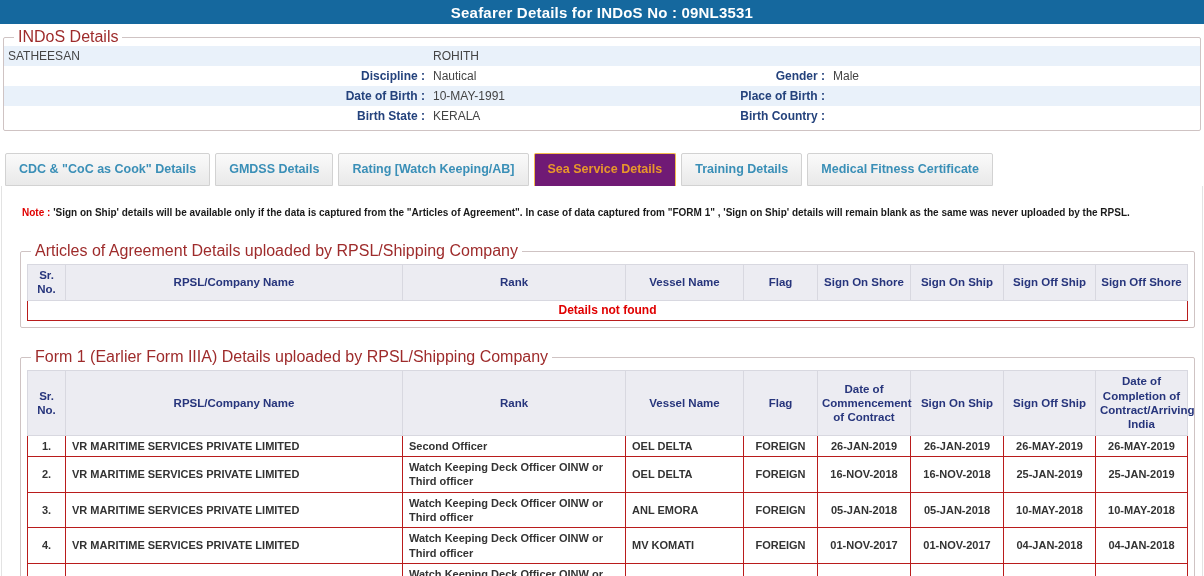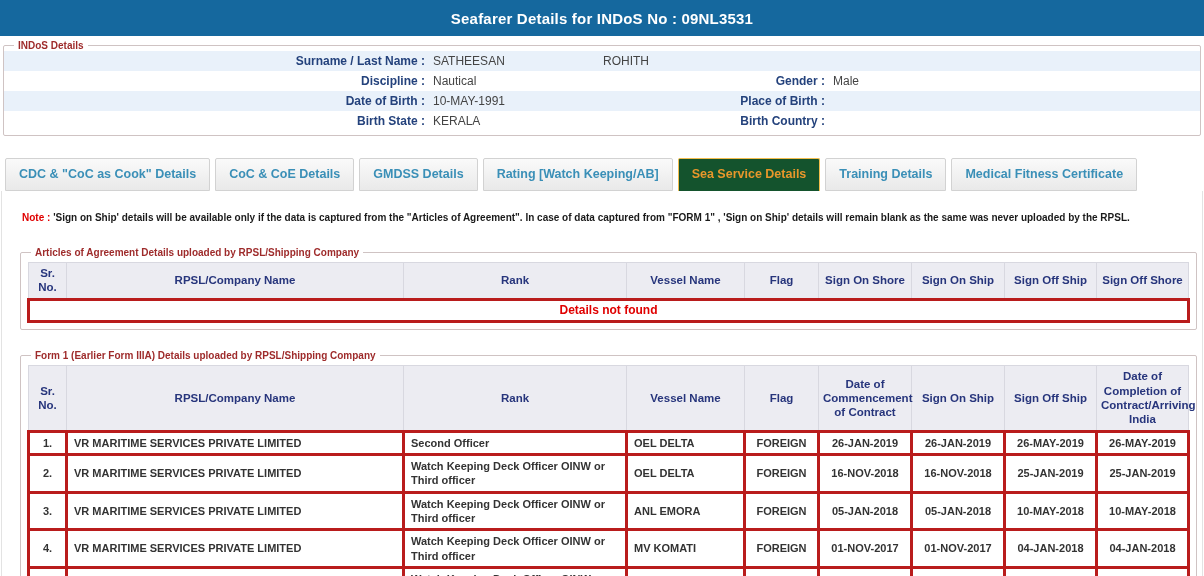--- a/index.html
+++ b/index.html
@@ -1,32 +1,32 @@
 <!DOCTYPE html>
 <html><head>
 <meta charset="utf-8">
 <style>
   * { box-sizing: border-box; margin: 0; padding: 0; }
   html, body { background: #fff; width: 1204px; }
   body { font-family: "Liberation Sans", sans-serif; position: relative; min-height: 576px; }
 
   
   .titlebar {
-    background: #15689E; color: #fff; height: 36px;
+    background: #15689E; color: #fff; height: 24px;
     display: flex; align-items: center; justify-content: center;
     font-size: 15px; font-weight: bold; letter-spacing: .2px;
   }
 
   
   fieldset {
     border: 1px solid #cfc3c3; border-radius: 2px;
     margin: 4px 3px 0 3px; padding: 0 0 4px 0;
   }
   fieldset legend {
-    color: #9E2B2B; font-weight: bold; font-size: 10px;
+    color: #9E2B2B; font-weight: normal; font-size: 16px;
     margin-left: 10px; padding: 0 4px; margin-top: 16px;
   }
 
   
   .indos-grid { width: 100%; font-size: 12px; }
   .indos-row {
     display: grid; grid-template-columns: 425px 170px 230px 1fr;
     align-items: center; min-height: 20px; padding: 1px 0;
   }
   .indos-row.striped { background: #e9f1fa; }
@@ -38,21 +38,21 @@
     display: flex; gap: 5px; padding: 0 0 0 5px; margin-top: 22px;
     align-items: flex-end;
   }
   .tab {
     background: linear-gradient(#fafafa, #e9e9e9);
     border: 1px solid #d2d2d2; border-radius: 2px 2px 0 0;
     color: #3A8FB7; font-weight: bold; font-size: 12.5px;
     padding: 8px 13px 9px 13px; cursor: pointer; white-space: nowrap;
   }
   .tab.active {
-    background: #14532d; color: #E8972B; border: 1px solid #F2BD4E; border-bottom: none;
+    background: #701a75; color: #E8972B; border: 1px solid #F2BD4E; border-bottom: none;
     padding-bottom: 10px;
   }
 
   
   .panel {
     border-left: 1px solid #e3e3e3; border-right: 1px solid #e3e3e3;
     border-bottom: 1px solid #e3e3e3; margin: 0 1px;
     padding: 14px 8px 18px 8px; min-height: 390px;
   }
   .note { font-size: 10px; font-weight: bold; color: #1a1a1a; line-height: 1.4; padding: 6px 12px 2px 12px; }
@@ -61,21 +61,21 @@
   
   .tbl-fieldset { border: 1px solid #cfc3c3; margin: 20px 10px 0 10px; padding: 4px 6px 6px 6px; }
   .tbl-fieldset legend { margin-left: 4px; }
   table { width: 100%; border-collapse: collapse; table-layout: fixed; }
   th {
     background: #ECECF2; color: #27357C; font-size: 11.5px; font-weight: bold;
     border: 1px solid #d8d8e0; padding: 3px 4px; text-align: center; line-height: 1.25;
   }
   td {
     font-size: 11px; font-weight: bold; color: #333;
-    border: 3px solid #b91c1c; padding: 3px 6px; line-height: 1.3;
+    border: 1px solid #b91c1c; padding: 3px 6px; line-height: 1.3;
   }
   td.c { text-align: center; }
   td.l { text-align: left; }
   .notfound { color: #E00000; font-weight: bold; text-align: center; font-size: 12px; padding: 2px; }
 
   
   col.sr { width: 38px; } col.company { width: 337px; } col.rank { width: 223px; }
   col.vessel { width: 118px; } col.flag { width: 74px; }
   col.d1 { width: 93px; } col.d2 { width: 93px; } col.d3 { width: 92px; } col.d4 { width: 92px; }
 </style>
@@ -83,21 +83,20 @@
 <body>
 
 <div class="titlebar">
   <span>Seafarer Details for INDoS No : 09NL3531</span>
 </div>
 
 <fieldset>
   <legend>INDoS Details</legend>
   <div class="indos-grid">
     <div class="indos-row striped">
-      <div class="indos-label">Surname / Last Name :</div>
       <div class="indos-value">SATHEESAN</div>
       <div class="indos-value">ROHITH</div>
     </div>
     <div class="indos-row">
       <div class="indos-label">Discipline :</div>
       <div class="indos-value">Nautical</div>
       <div class="indos-label">Gender :</div>
       <div class="indos-value">Male</div>
     </div>
     <div class="indos-row striped">
@@ -108,21 +107,20 @@
     <div class="indos-row">
       <div class="indos-label">Birth State :</div>
       <div class="indos-value">KERALA</div>
       <div class="indos-label">Birth Country :</div>
     </div>
   </div>
 </fieldset>
 
 <div class="tabs">
   <div class="tab">CDC &amp; "CoC as Cook" Details</div>
-  <div class="tab">CoC &amp; CoE Details</div>
   <div class="tab">GMDSS Details</div>
   <div class="tab">Rating [Watch Keeping/AB]</div>
   <div class="tab active">Sea Service Details</div>
   <div class="tab">Training Details</div>
   <div class="tab">Medical Fitness Certificate</div>
 </div>
 
 <div class="panel">
 
   <div class="note">

